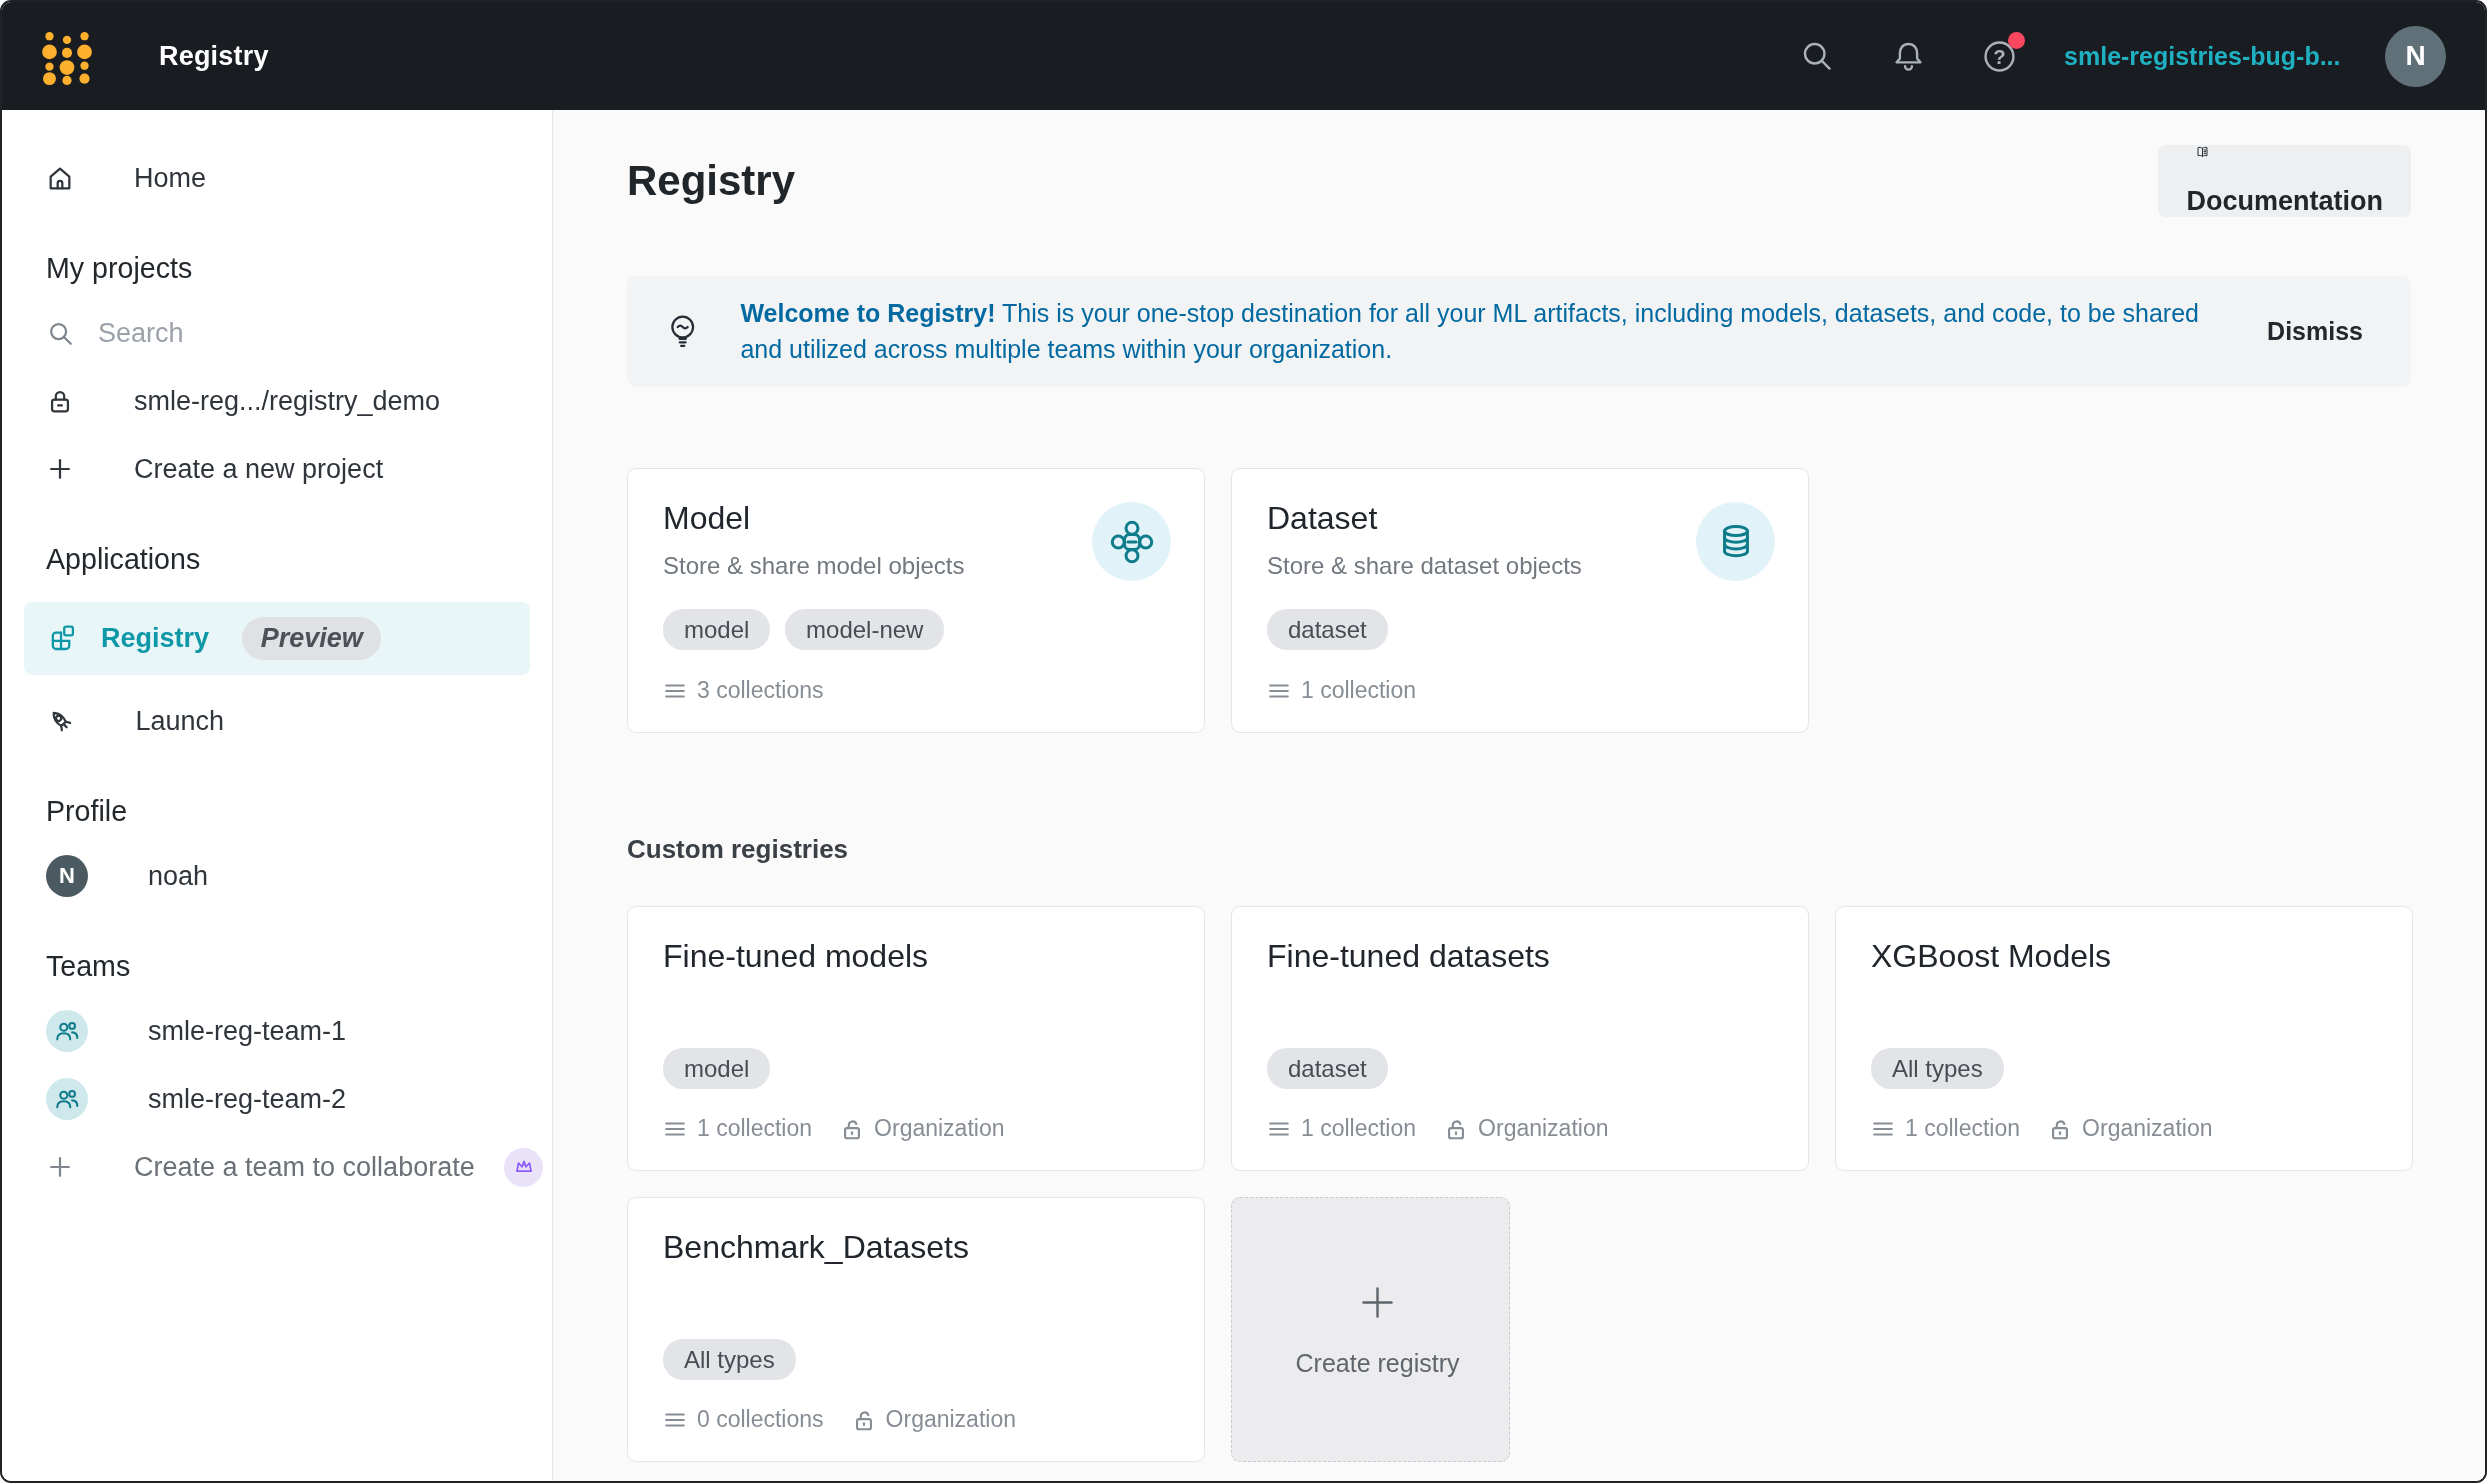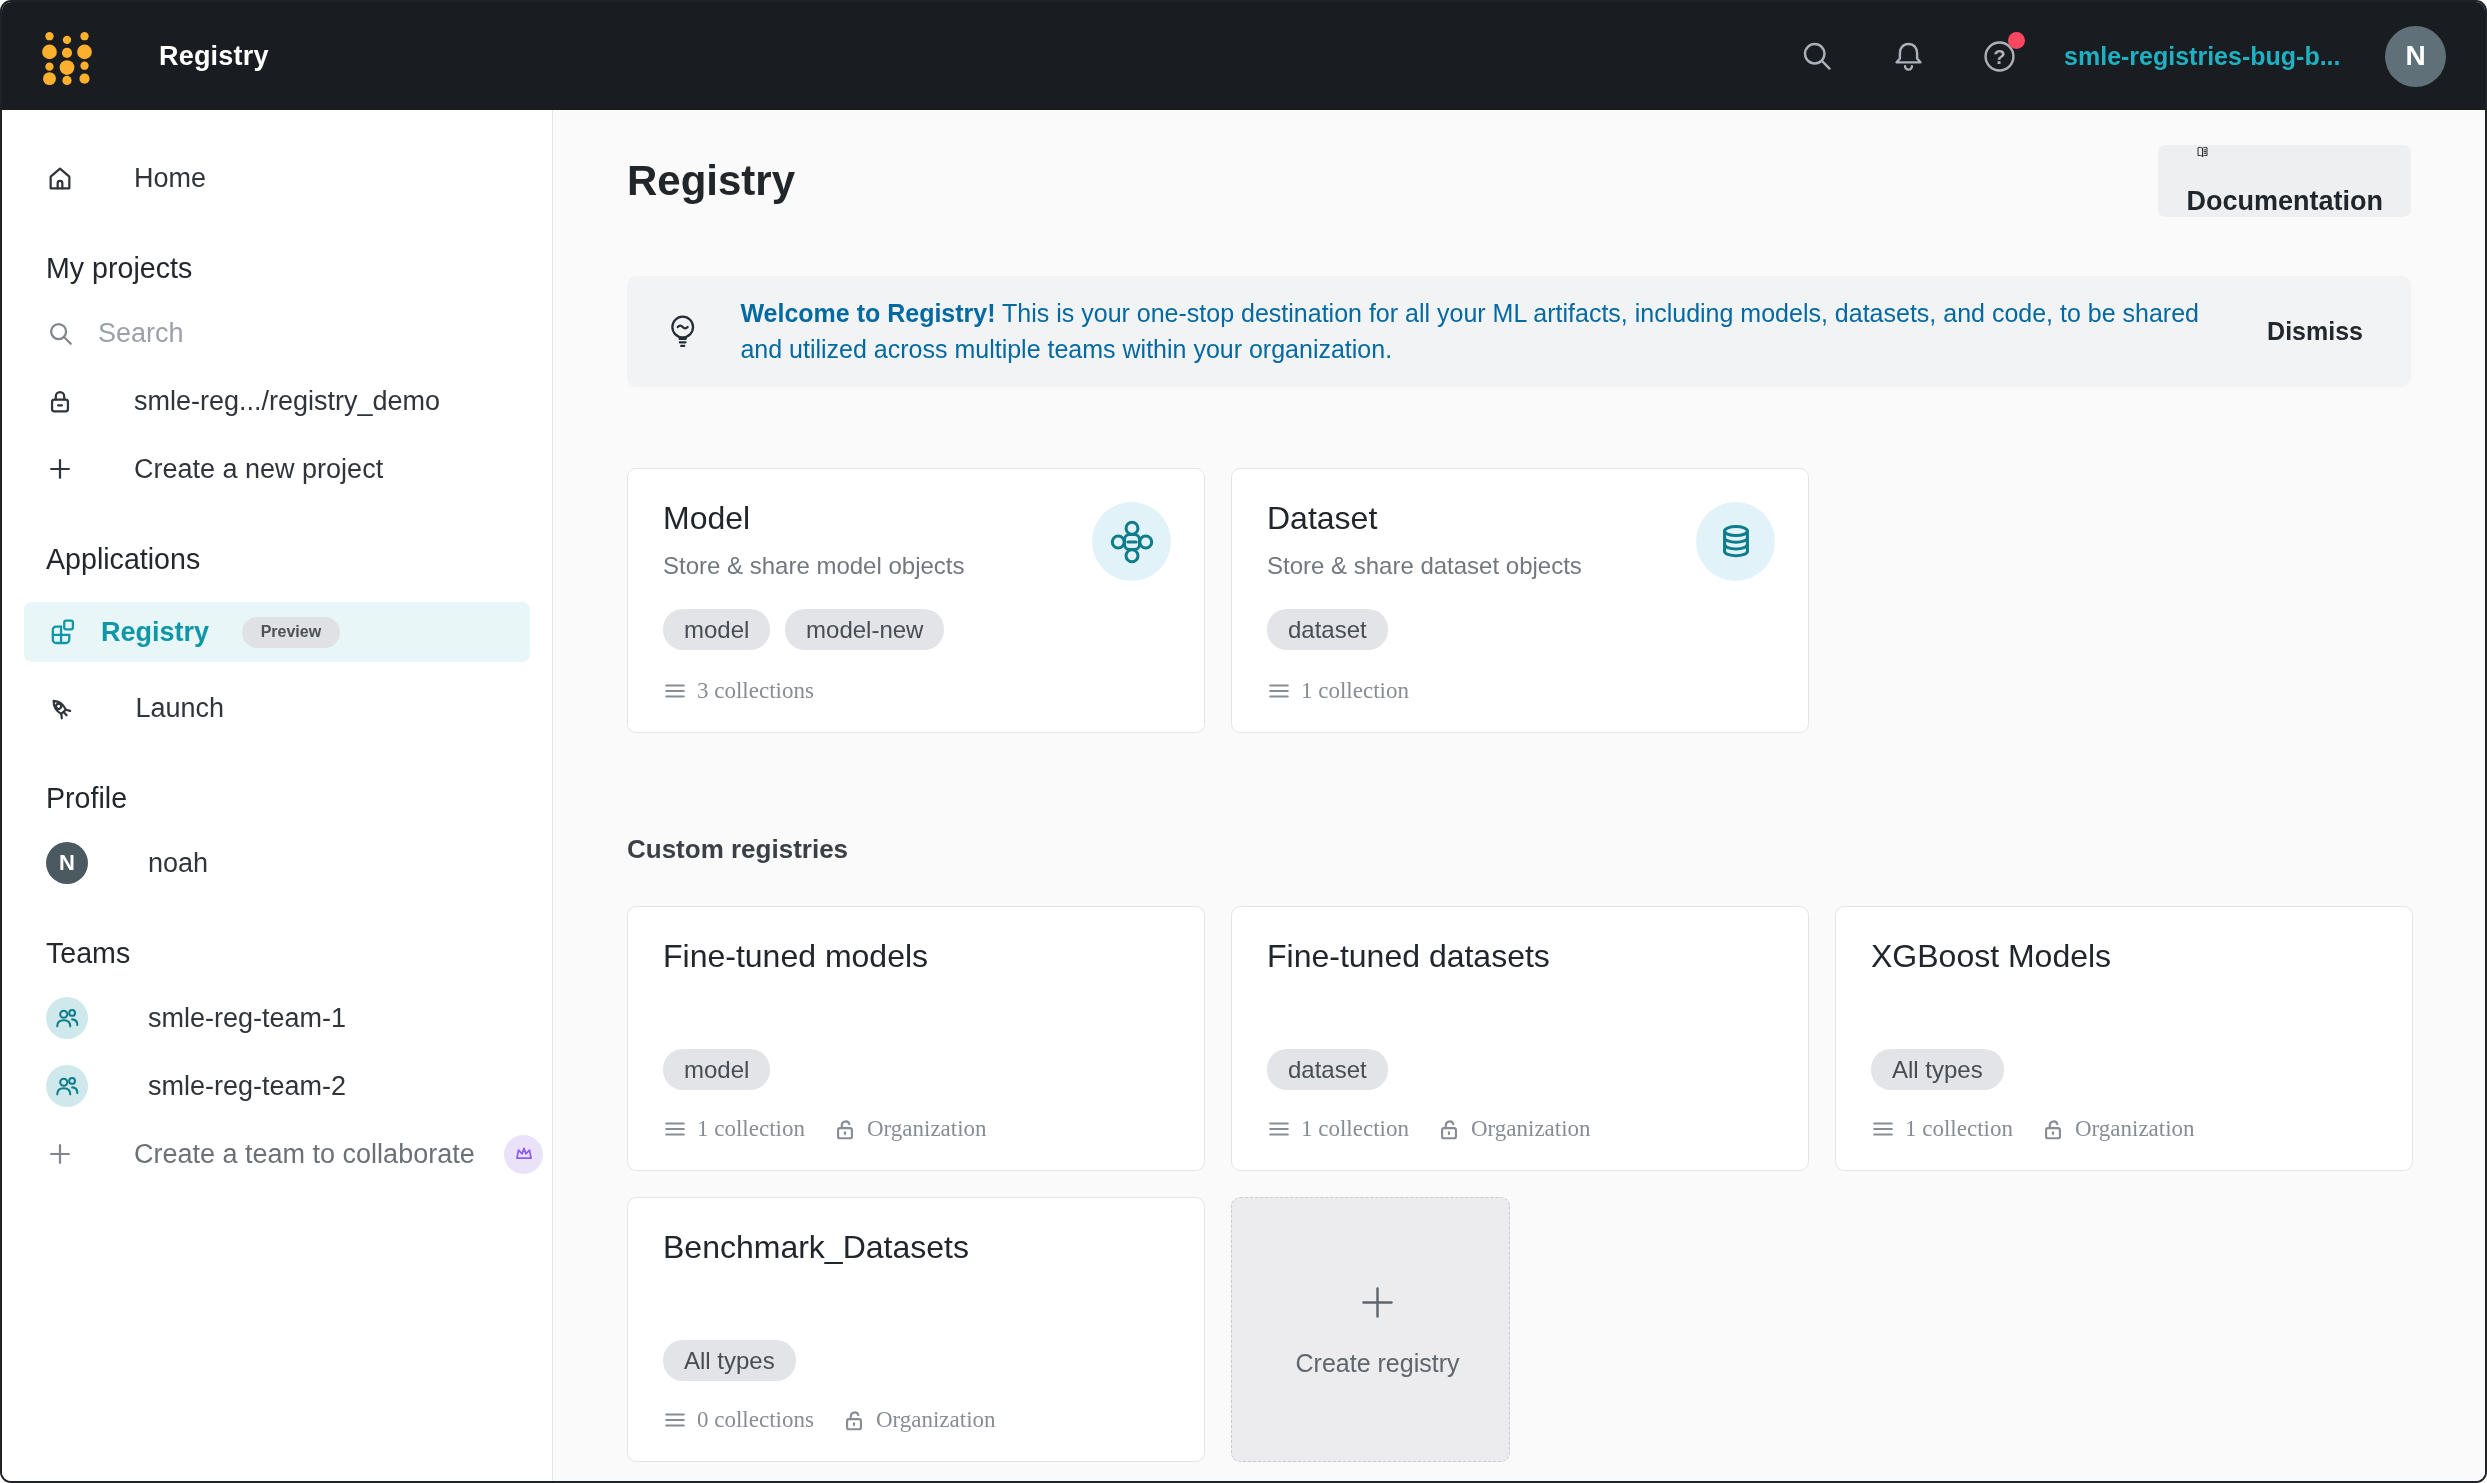--- a/index.html
+++ b/index.html
@@ -26,21 +26,21 @@
   .side-row svg { flex:none; }
   .s-ic { stroke:#2f353b; fill:none; stroke-width:2.4; stroke-linecap:round; stroke-linejoin:round; }
   .s-ic-gray { stroke:#80868d; fill:none; stroke-width:2.4; stroke-linecap:round; stroke-linejoin:round; }
   .side-label { font-size:27px; color:#2f353b; white-space:nowrap;margin-left:36px; }
   .side-label.muted { color:#6b7177; }
   .section-heading { font-size:28.6px; color:#23282d; margin:52px 0 26px; font-weight:400; }
   .search-input { border:none; outline:none; background:transparent; font-size:27px; color:#2f353b; width:276px; font-family:inherit; }
   .search-input::placeholder { color:#9aa1a8; }
   .active-row { margin:26px -22px 24px; padding:14.7px 22px; background:#e9f6f8; border-radius:7.4px; display:flex; align-items:center; gap:24px; cursor:pointer; }
   .active-label { font-size:27px; font-weight:600; color:#0e97a7; }
-  .preview-pill { background:#dfe1e4; color:#4b5157; font-size:16px; font-weight:600; padding:6.4px 18.4px; border-radius:920px; margin-left:9.2px; }
+  .preview-pill { background:#dfe1e4; color:#4b5157; font-size:27px; font-weight:600; padding:6.4px 18.4px; border-radius:920px; margin-left:9.2px;font-style:italic; }
   .mini-avatar { width:42px; height:42px; border-radius:50%; background:#4b5961; color:#fff; font-size:22px; font-weight:600; display:flex; align-items:center; justify-content:center; flex:none; }
   .team-avatar { width:42px; height:42px; border-radius:50%; background:#cfe8eb; display:flex; align-items:center; justify-content:center; flex:none; }
   .crown-chip { width:39px; height:39px; border-radius:50%; background:#eae2f8; display:flex; align-items:center; justify-content:center; flex:none; margin-left:5.5px; }
 
   
   .main-header { display:flex; align-items:center; justify-content:space-between; margin-top:35px; }
   .page-title { font-size:42px; font-weight:600; color:#21262b; }
   .doc-btn { display:flex; align-items:flex-start; gap:27px; height:72px; padding:0 28px; background:#edeff1; border:none; border-radius:7.4px; font-size:27px; font-weight:600; color:#21262b; cursor:pointer; font-family:inherit;flex-direction:column; }
   .banner { margin-top:59px; background:#f2f3f5; border-radius:9.2px; padding:20px 35px; display:flex; align-items:center; gap:37px; }
   .banner-text { font-size:25px; line-height:1.42; color:#0369a1; width:1511px; }
@@ -52,21 +52,21 @@
   .card { width:578px; height:265px; background:#fff; border:1.8px solid #e3e5e8; border-radius:9.2px; padding:31px 35px 28px; position:relative; display:flex; flex-direction:column; cursor:pointer; }
   .card-title { font-size:32px; color:#21262c; font-weight:400; }
   .card-sub { font-size:24px; color:#72787f; margin-top:14.7px; }
   .icon-circle { position:absolute; top:33px; right:33px; width:79px; height:79px; border-radius:50%; background:#e1f3f8; display:flex; align-items:center; justify-content:center; }
   .teal-ic { stroke:#0f7c8c; fill:none; stroke-width:3.3; stroke-linecap:round; stroke-linejoin:round; }
   .tag-row { display:flex; gap:14.7px; margin-top:29.5px; }
   .tag-row.pushed { margin-top:auto; }
   .tag { height:41px; padding:0 21px; border-radius:20px; background:#e2e4e8; color:#474d53; font-size:24px; display:inline-flex; align-items:center; white-space:nowrap; }
   .card-foot { margin-top:auto; display:flex; align-items:center; gap:28px; color:#878d94; font-size:23px; }
   .card-foot.fixed { margin-top:26px; }
-  .foot-item { display:flex; align-items:center; gap:10px;font-family:Liberation Serif, serif; }
+  .foot-item { display:flex; align-items:center; gap:10px; }
   .g-ic { stroke:#878d94; fill:none; stroke-width:2.3; stroke-linecap:round; stroke-linejoin:round; }
 
   .custom-heading { margin-top:101px; font-size:26px; font-weight:600; color:#3a4046; }
   .custom-grid { margin-top:41px; display:flex; flex-wrap:wrap; gap:26px; width:1792px; }
   .create-tile { width:279px; height:265px; border:1.8px dashed #c8ccd1; border-radius:9.2px; background:#ececee; display:flex; flex-direction:column; align-items:center; justify-content:center; gap:26px; cursor:pointer;padding-left:14px; }
   .create-label { font-size:25px; color:#5f656c; }
 </style>
 </head>
 <body>
 

